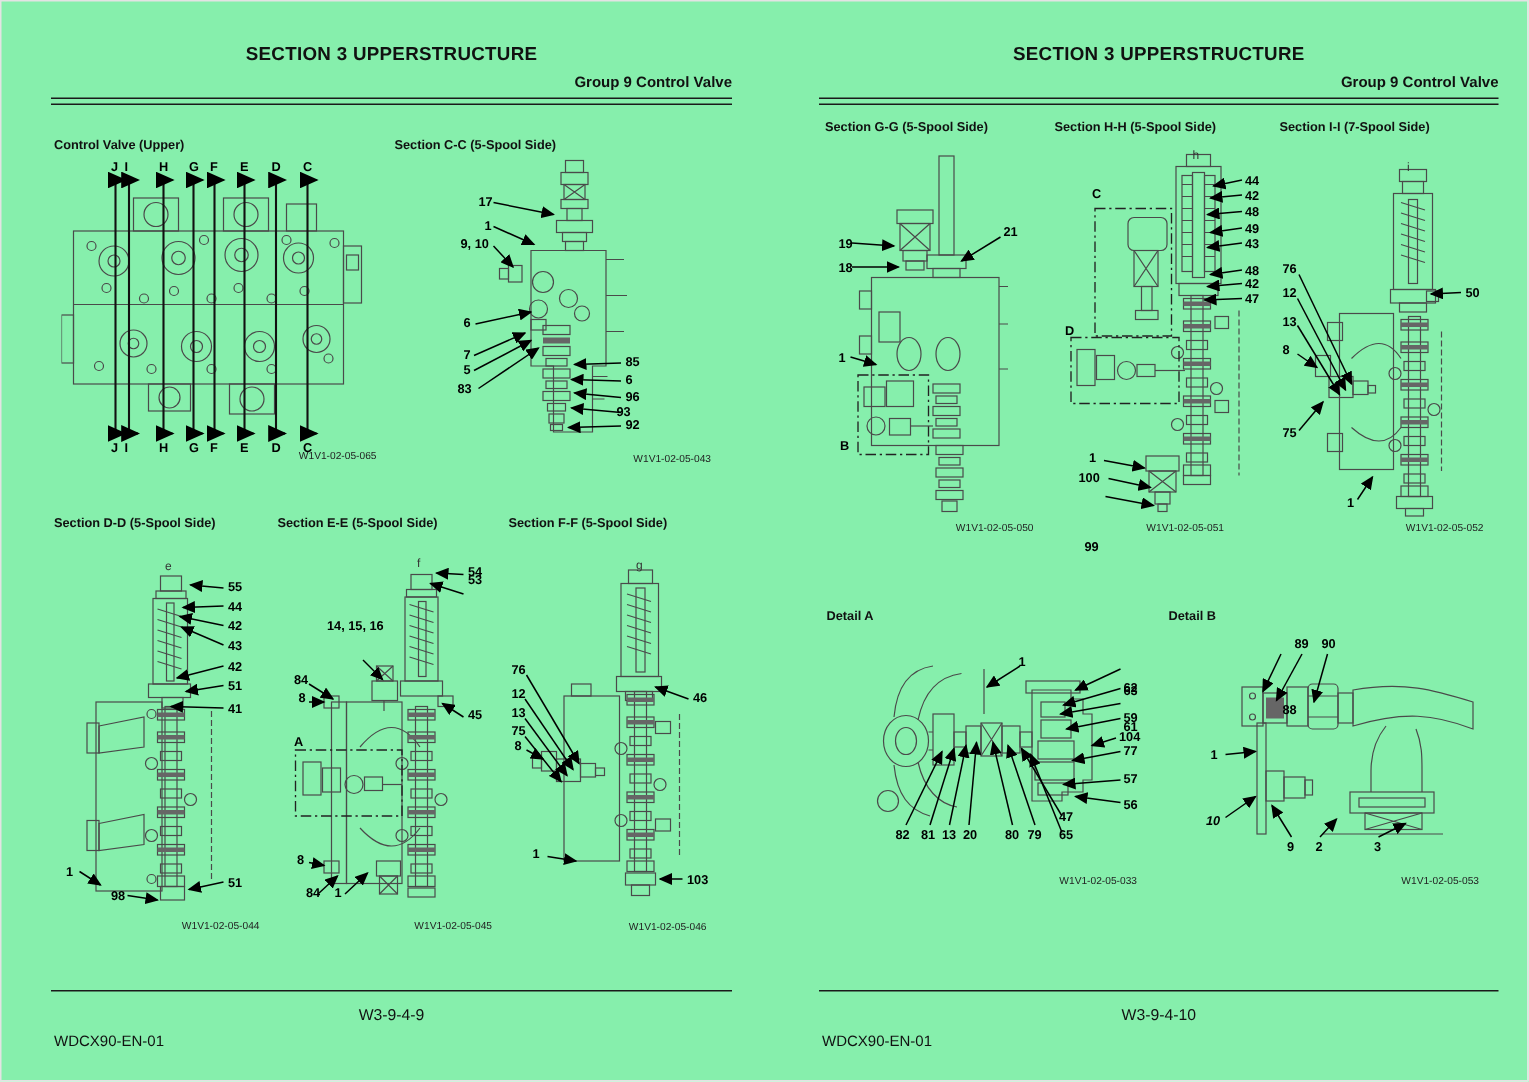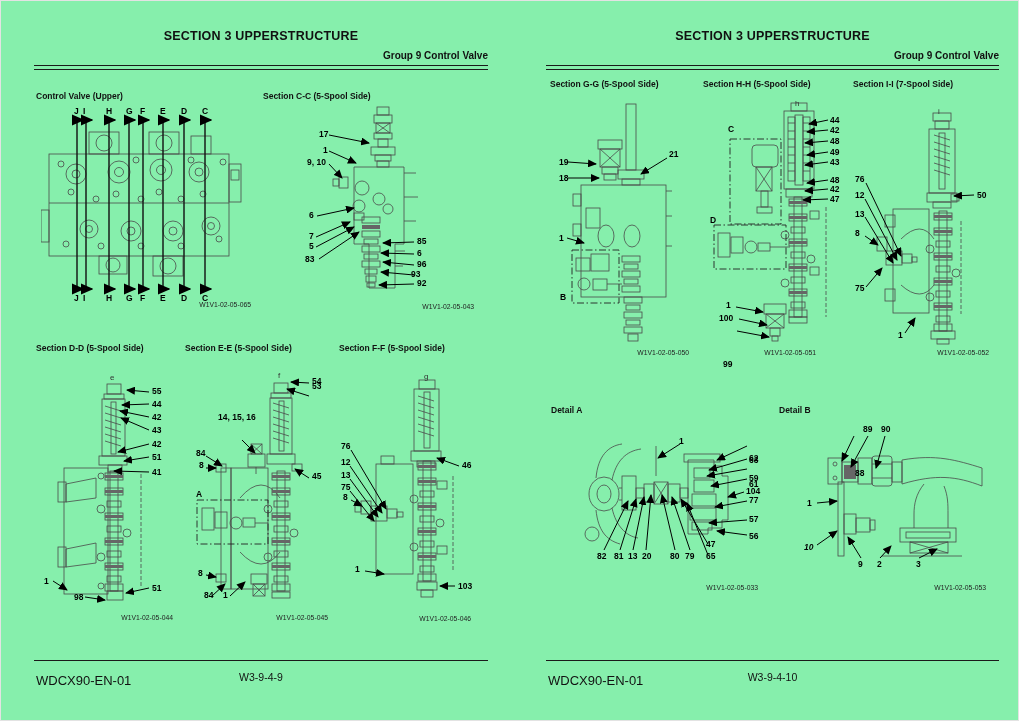--- a/index.html
+++ b/index.html
@@ -8,21 +8,21 @@
   .t1{position:absolute;font-size:12.5px;font-weight:bold;text-align:center;letter-spacing:.2px;white-space:nowrap;}
   .t2{position:absolute;font-size:10px;font-weight:bold;text-align:right;white-space:nowrap;}
   .rule2{position:absolute;height:3px;border-top:1.7px solid #1a1a1a;border-bottom:1px solid #1a1a1a;}
   .rule1{position:absolute;border-top:1.2px solid #1a1a1a;height:0;}
   .figtitle{position:absolute;font-size:8.5px;font-weight:bold;white-space:nowrap;}
   .fig{position:absolute;}
   .fig svg{position:absolute;left:0;top:0;display:block;}
   .co{position:absolute;font-size:8.5px;font-weight:bold;line-height:1;white-space:nowrap;color:#000;}
   .pl{position:absolute;font-size:8px;line-height:1;color:#333;}
   .code{position:absolute;font-size:6.8px;color:#222;text-align:right;white-space:nowrap;}
-  .doc{position:absolute;font-size:13px;color:#111;white-space:nowrap;}
+  .doc{position:absolute;font-size:10px;color:#111;white-space:nowrap;margin-top:16px;}
   .pageno{position:absolute;font-size:10.5px;color:#111;text-align:center;white-space:nowrap;}
 </style>
 </head>
 <body>
 
 <svg width="0" height="0" style="position:absolute" aria-hidden="true">
   <defs>
     <marker id="arr" markerWidth="9" markerHeight="8" refX="8" refY="4" orient="auto">
       <path d="M0,0 L9,4 L0,8 z" fill="#000"></path>
     </marker>

